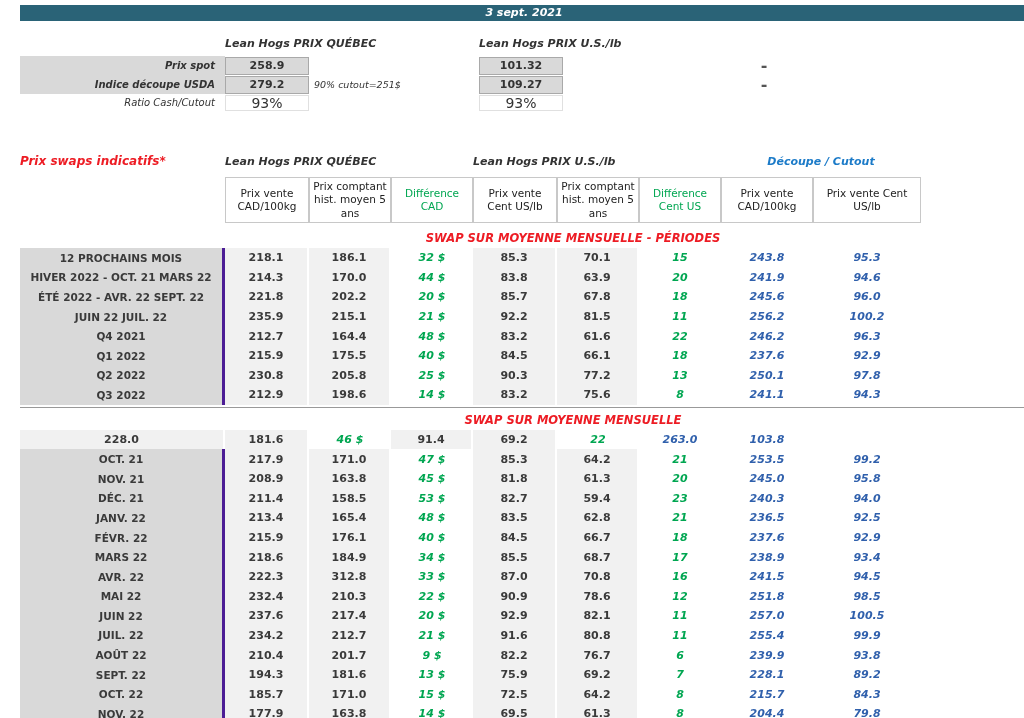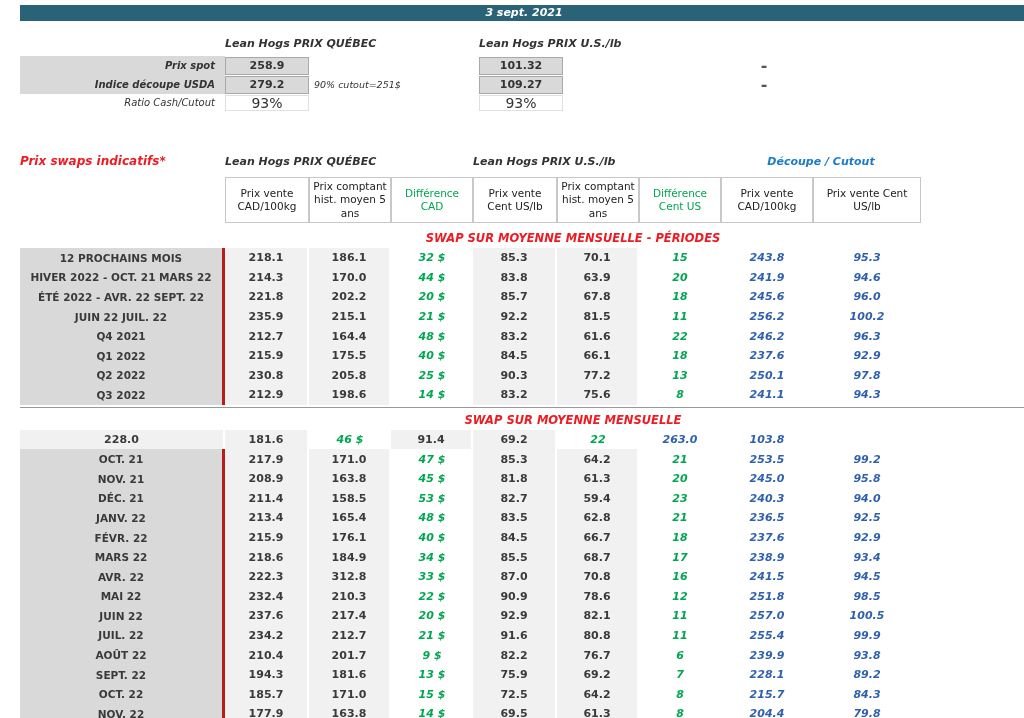--- a/index.html
+++ b/index.html
@@ -40,21 +40,21 @@
   .ttl-us{grid-column:5/8}
   .ttl-cut{grid-column:8/10;justify-content:center;color:var(--bluehead)}
   .chead{margin-top:7px}
   .hc{border:1px solid #c8c8c8;min-height:46px;display:flex;align-items:center;justify-content:center;
       text-align:center;font-size:10.5px;line-height:1.25;padding:2px 1px;background:#fff;color:#222}
   .hc.empty{border:none;background:transparent}
   .hc.green{color:var(--green);}
   #swap-body{margin-top:5px}
   .trow{height:19.6px}
   .cell{display:flex;align-items:center;justify-content:center;font-size:11px;font-weight:bold;height:100%;color:#3a3a3a}
-  .cell.lab{background:var(--lab);font-size:10.5px;border-right:3px solid #b91c1c}
+  .cell.lab{background:var(--lab);font-size:10.5px;border-right:3px solid #4c1d95}
   .cell.g{background:var(--lt);border-right:2px solid #fff}
   .cell.diff,.cell.diffus{color:var(--green);font-style:italic}
   .cell.cut{color:var(--blue);font-style:italic}
   .sec-row{height:20px}
   .sec-title{grid-column:2/10;color:var(--red);font-weight:bold;font-style:italic;font-size:11.5px;
              display:flex;align-items:center;justify-content:center;height:100%}
   .hline{width:1008px;border-top:1px solid #999;height:0;margin:2px 0}
   .bottom{margin-top:3px}
 </style>
 </head>

